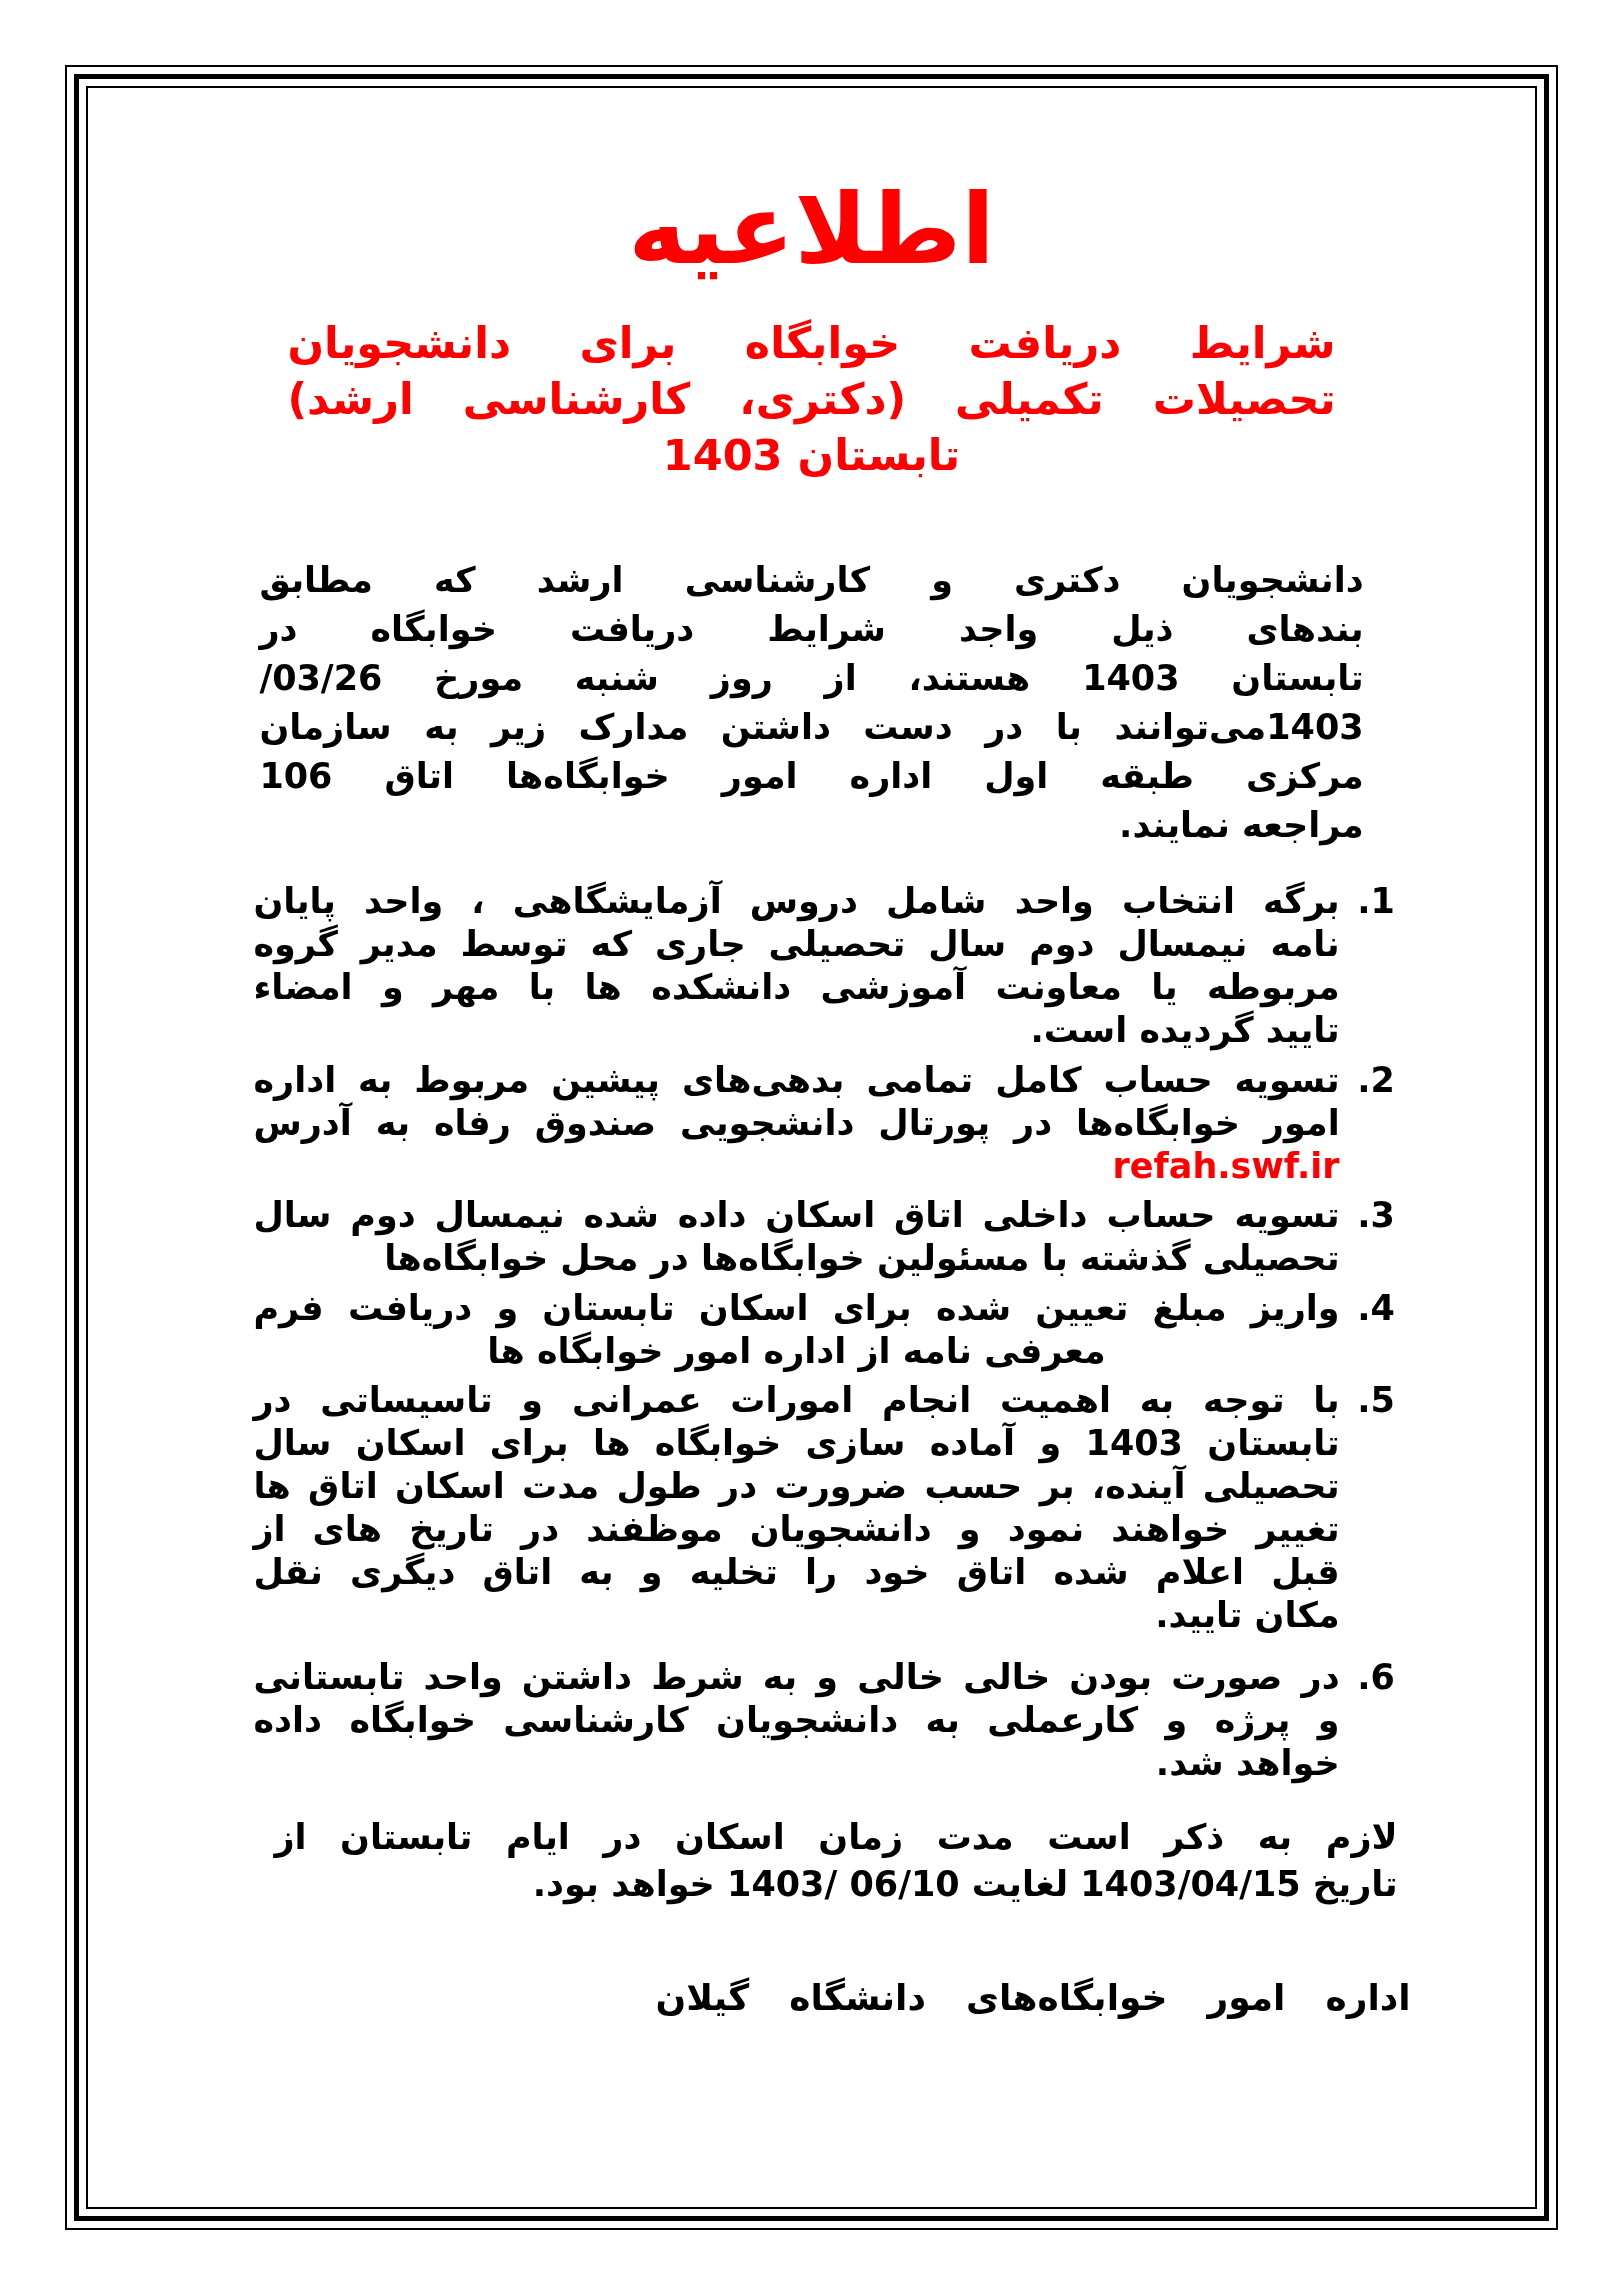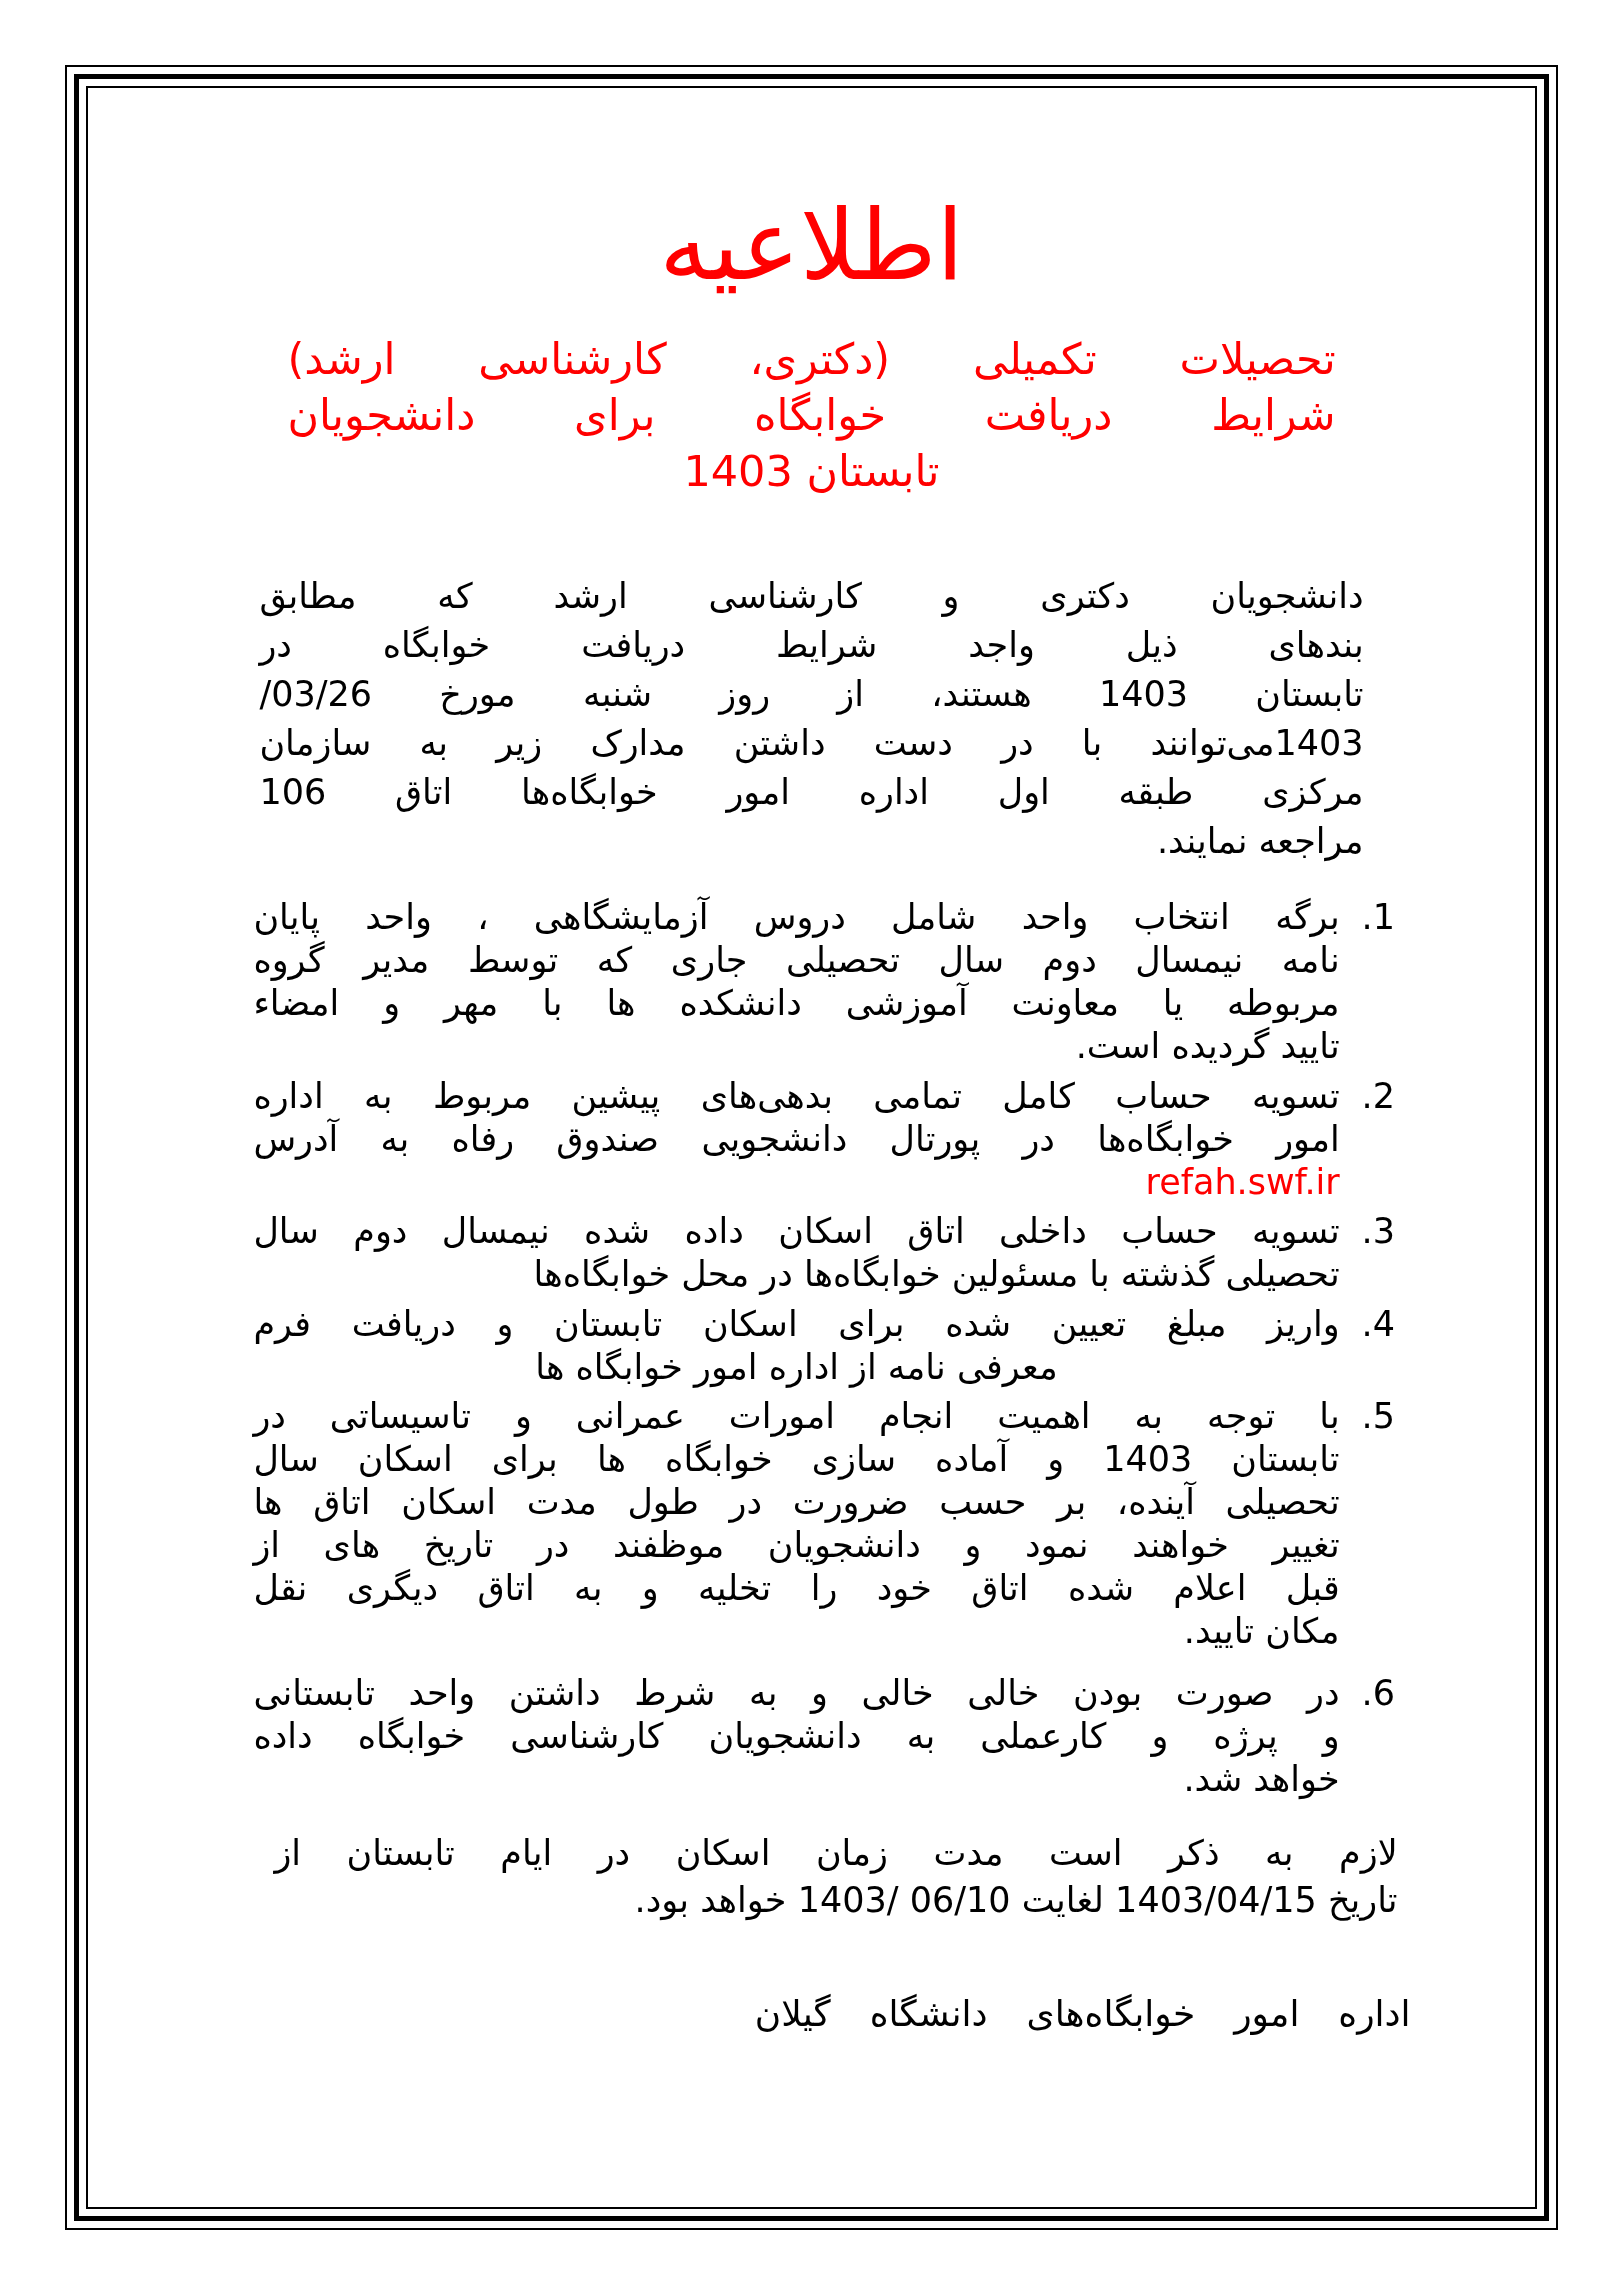--- a/index.html
+++ b/index.html
@@ -10,24 +10,24 @@
     font-family:"DejaVu Sans", sans-serif;
     overflow:hidden;
   }
   
   .frame-outer{position:absolute;top:65px;left:65px;right:65px;bottom:65px;border:2.6px solid #000;}
   .frame-mid  {position:absolute;top:7.2px;left:7.2px;right:7.2px;bottom:7.2px;border:5.9px solid #000;}
   .frame-inner{position:absolute;top:7.2px;left:7.2px;right:7.2px;bottom:7.2px;border:2.6px solid #000;}
   
   .content{
     position:absolute;inset:0;
-    padding:16px 124px;
+    padding:0 124px;
     direction:rtl;
     color:#000;
-    font-weight:normal;
+    font-weight:bold;
     box-sizing:border-box;
   }
   .title{
     margin-top:77px;
     text-align:center;
     color:#ff0000;
     font-size:98px;
     line-height:128px;
   }
   .subtitle{margin-top:22px;color:#ff0000;font-size:43px;line-height:56px;}
@@ -58,22 +58,22 @@
 <div id="page">
   <div class="frame-outer">
     <div class="frame-mid">
       <div class="frame-inner">
 
         <div class="content">
 
           <div class="title">اطلاعیه</div>
 
           <div class="subtitle">
+            <div class="jl">شرایط دریافت خوابگاه برای دانشجویان</div>
             <div class="jl">تحصیلات تکمیلی (دکتری، کارشناسی ارشد)</div>
-            <div class="jl">شرایط دریافت خوابگاه برای دانشجویان</div>
             <div class="cl">تابستان 1403</div>
           </div>
 
           <div class="intro">
             <div class="jl">دانشجویان دکتری و کارشناسی ارشد که مطابق</div>
             <div class="jl">بندهای ذیل واجد شرایط دریافت خوابگاه در</div>
             <div class="jl">تابستان 1403 هستند، از روز شنبه مورخ ⁦/03/26⁩</div>
             <div class="jl">1403می‌توانند با در دست داشتن مدارک زیر به سازمان</div>
             <div class="jl">مرکزی طبقه اول  اداره امور خوابگاه‌ها اتاق 106</div>
             <div class="rl">مراجعه نمایند.</div>

